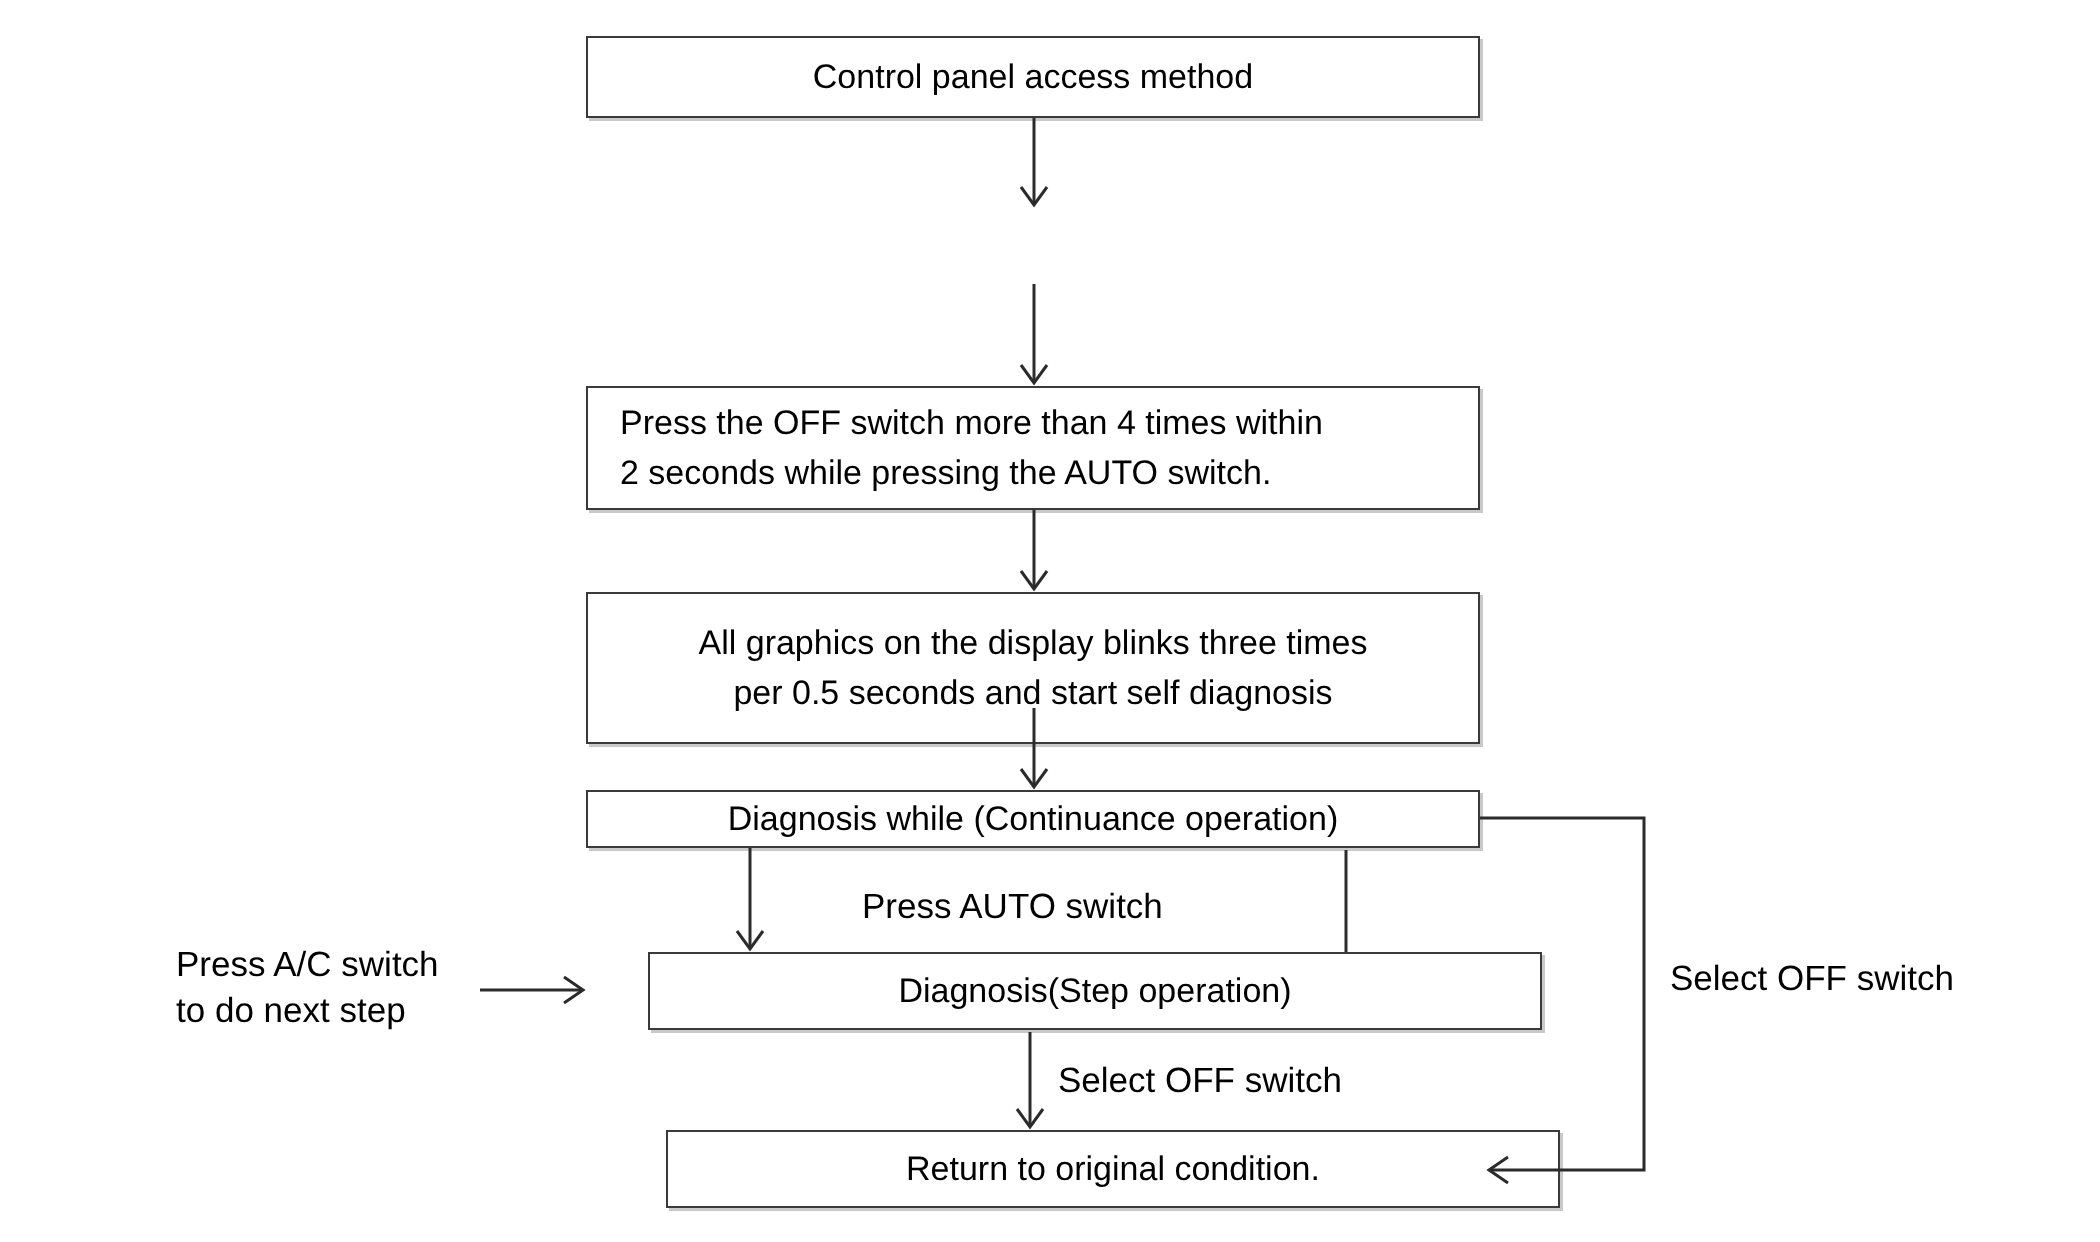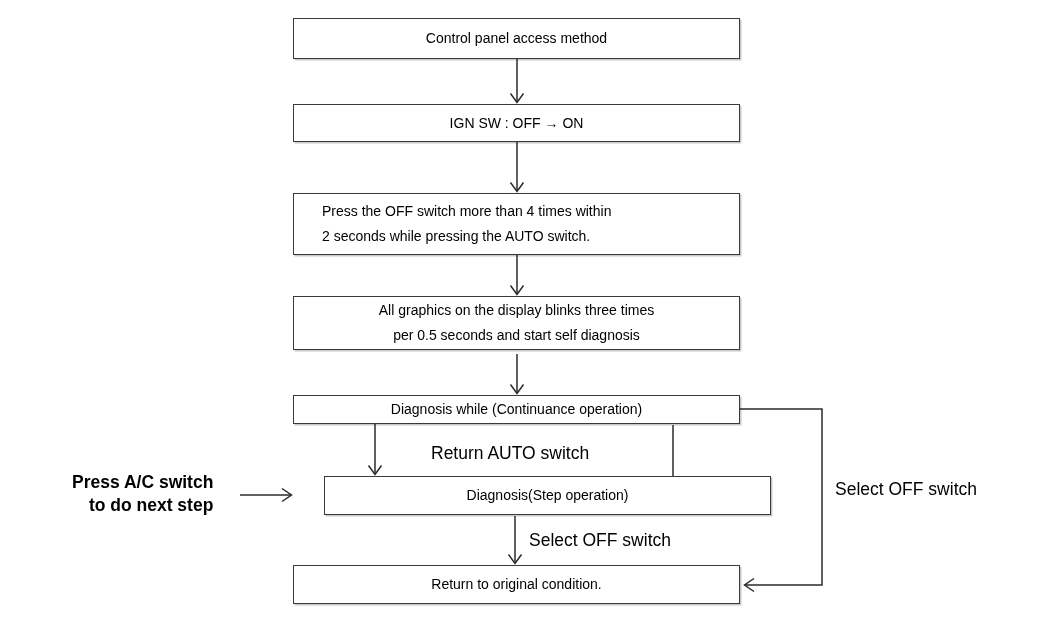--- a/index.html
+++ b/index.html
@@ -24,61 +24,61 @@
   .node {
     position: absolute;
     left: 293px;
     width: 447px;
     box-sizing: border-box;
     background: #ffffff;
     border: 1.4px solid #3a3a3a;
     box-shadow: 1.5px 1.5px 0 0 #c9c9c9;
     display: flex;
     align-items: center;
-    font-size: 14px;
+    font-size: 17px;
     line-height: 25px;
     color: #000;
   }
   .node.center {
     justify-content: center;
     text-align: center;
   }
   .node.left {
     justify-content: flex-start;
     text-align: left;
-    padding-left: 28px;
+    padding-left: 16px;
   }
   .node .txt {
     white-space: pre-line;
     display: block;
     width: 100%;
   }
   .node.center .txt { text-align: center; }
   .node.left   .txt { text-align: left; }
 
   #node-1 { top: 18px;  height: 41px; }
   #node-2 { top: 104px; height: 38px; }
   #node-3 { top: 193px; height: 62px; }
-  #node-4 { top: 296px; height: 54px; align-items: center; }
+  #node-4 { top: 296px; height: 76px; align-items: center; }
   #node-5 { top: 395px; height: 29px; }
   #node-6 { top: 476px; height: 39px; margin-left: 31px; }
-  #node-7 { top: 565px; height: 39px; }
+  #node-7 { top: 565px; height: 39px; margin-left: 40px; }
 
   
   .edge-label {
     position: absolute;
     font-size: 17.5px;
     line-height: 23px;
     color: #000;
     white-space: pre-line;
   }
   #label-auto      { left: 431px; top: 442px; }
   #label-off-mid   { left: 529px; top: 529px; }
   #label-off-right { left: 835px; top: 478px; }
-  #label-ac        { left: 72px;  top: 471px; text-align: right; font-weight: bold; }
+  #label-ac        { left: 88px;  top: 471px; text-align: left; }
 
   
   #wires {
     position: absolute;
     left: 0; top: 0;
     width: 1050px;
     height: 621px;
     pointer-events: none;
   }
   #wires line, #wires polyline, #wires path {
@@ -96,23 +96,20 @@
 </style>
 </head>
 <body>
 
 <div id="canvas">
 
   <div class="node center" id="node-1">
     <span class="txt">Control panel access method</span>
   </div>
 
-  <div class="node center" id="node-2">
-    <span class="txt">IGN SW : OFF → ON</span>
-  </div>
 
   <div class="node left" id="node-3">
     <span class="txt">Press the OFF switch more than 4 times within
 2 seconds while pressing the AUTO switch.</span>
   </div>
 
   <div class="node center" id="node-4">
     <span class="txt">All graphics on the display blinks three times
 per 0.5 seconds and start self diagnosis</span>
   </div>
@@ -122,21 +119,21 @@
   </div>
 
   <div class="node center" id="node-6">
     <span class="txt">Diagnosis(Step operation)</span>
   </div>
 
   <div class="node center" id="node-7">
     <span class="txt">Return to original condition.</span>
   </div>
 
-  <div class="edge-label" id="label-auto">Return AUTO switch</div>
+  <div class="edge-label" id="label-auto">Press AUTO switch</div>
 
   <div class="edge-label" id="label-off-mid">Select OFF switch</div>
 
   <div class="edge-label" id="label-off-right">Select OFF switch</div>
 
   <div class="edge-label" id="label-ac">Press A/C switch
 to do next step</div>
 
   <svg id="wires" viewBox="0 0 1050 621" width="1050" height="621" xmlns="http://www.w3.org/2000/svg">
 

